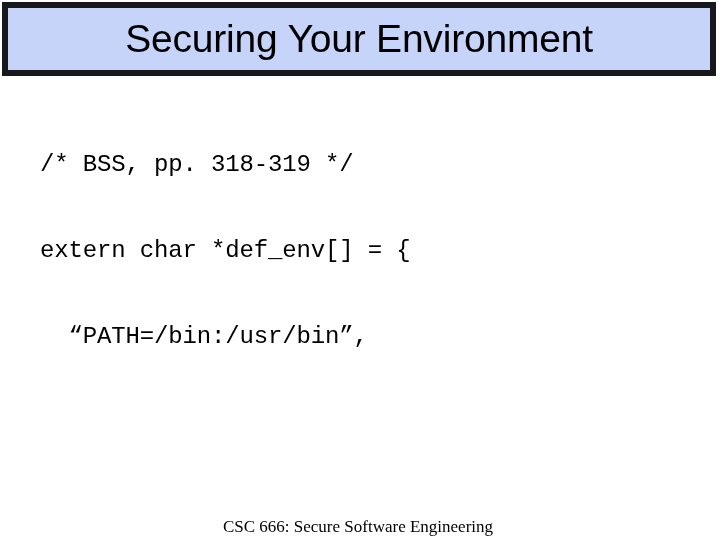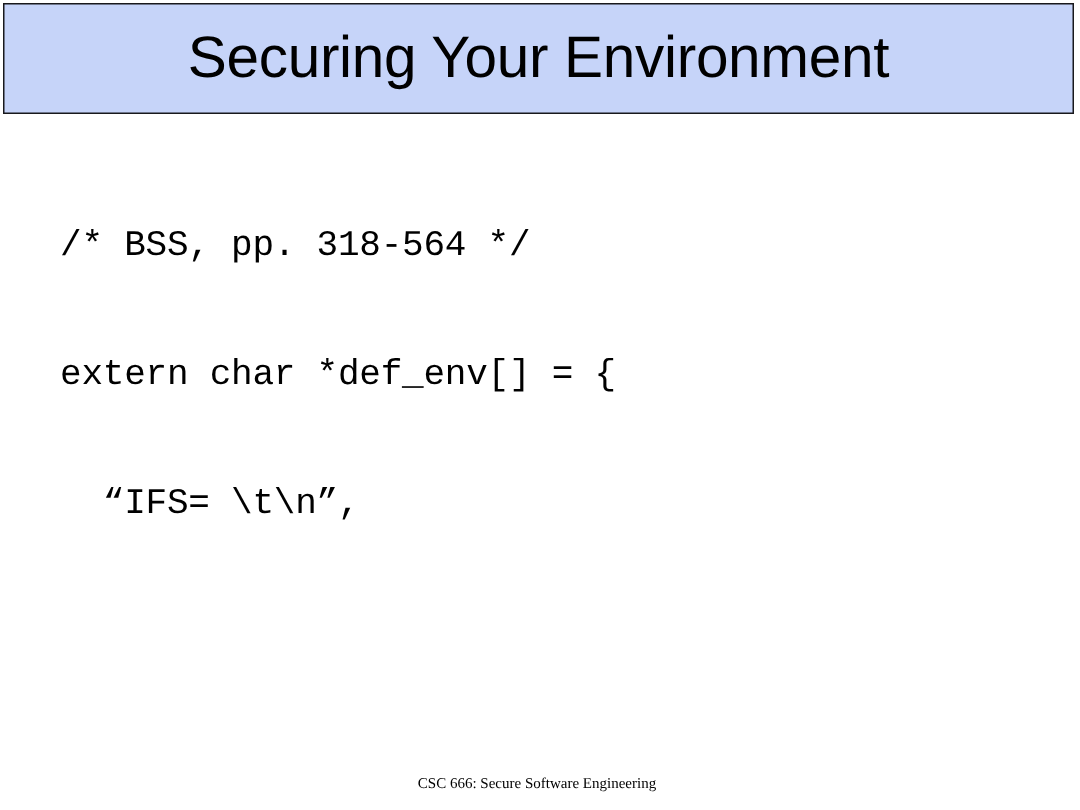--- a/index.html
+++ b/index.html
@@ -22,21 +22,21 @@
   }
 
   
   #title-box {
     position: absolute;
     left: 2px;
     top: 2px;
     width: 714px;
     height: 74px;
     background: #c6d4f9;
-    border: 1px solid #d946ef;
+    border: 6px solid #d946ef;
     box-sizing: border-box;
     display: flex;
     align-items: center;
     justify-content: center;
   }
   #title-text {
     font-family: "Liberation Sans", sans-serif;
     font-size: 39px;
     font-weight: 400;
     color: #000000;
@@ -65,38 +65,38 @@
   }
 
   
   #footer {
     position: absolute;
     left: 0;
     top: 518px;
     width: 716px;
     text-align: center;
     font-family: "Liberation Serif", serif;
-    font-size: 10px;
+    font-size: 17px;
     color: #000000;
     line-height: 1;
   }
 </style>
 </head>
 <body>
 
 <div id="slide" style="background: rgb(255, 255, 255);">
 
   <div id="title-box" style="background: rgb(198, 212, 249); border-color: rgb(24, 24, 28);">
     <div id="title-text">Securing Your Environment</div>
   </div>
 
   <div id="code-block">
-    <div class="code-line">/* BSS, pp. 318-564 */</div>
+    <div class="code-line">/* BSS, pp. 318-319 */</div>
     <div class="code-line">extern char *def_env[] = {</div>
-    <div class="code-line">  “IFS= \t\n”,</div>
+    <div class="code-line">  “PATH=/bin:/usr/bin”,</div>
     
     
     
     
     
     
     
     
     
     

